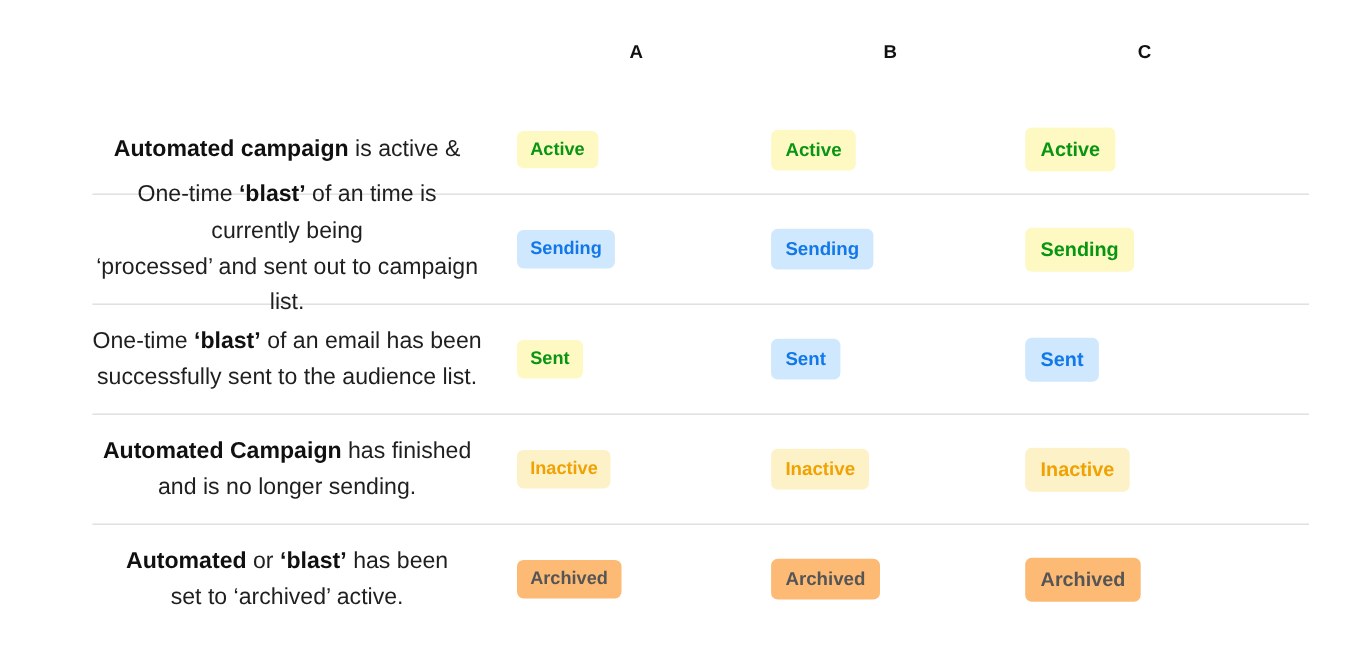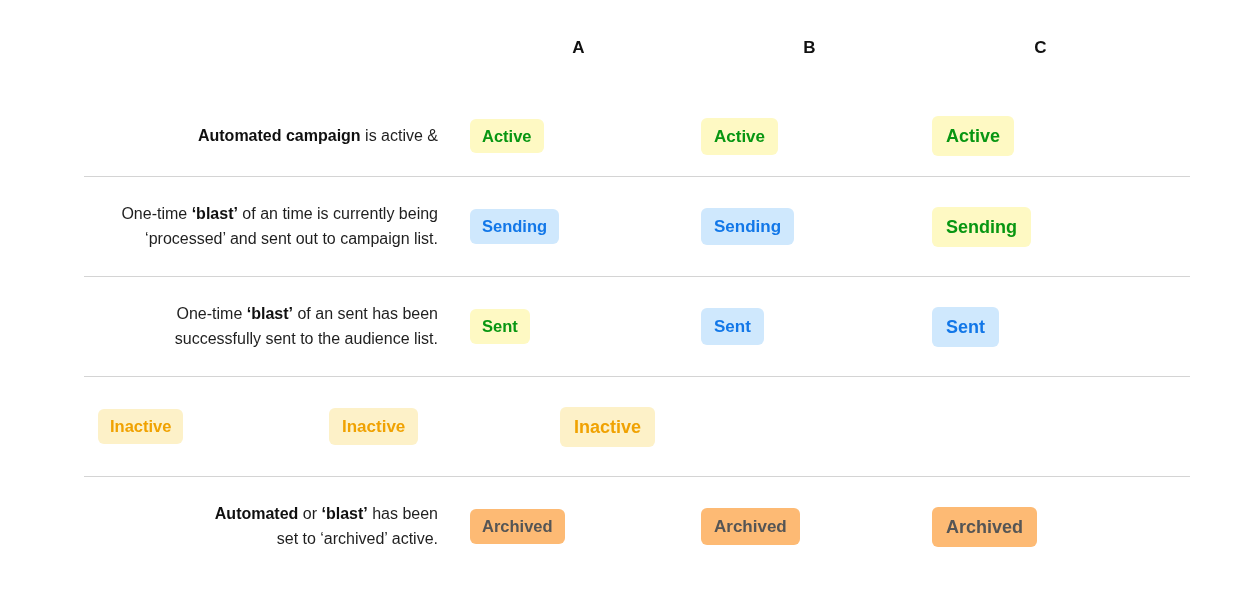--- a/index.html
+++ b/index.html
@@ -63,24 +63,24 @@
     border-top: 1px solid #d4d4d4;
   }
   .row.first {
     border-top: none;
     height: 80px;
   }
 
   .desc-cell {
     width: 372px;
     flex: none;
-    text-align: right;
+    text-align: center;
     padding-right: 18px;
     box-sizing: border-box;
-    font-size: 16px;
+    font-size: 21px;
     line-height: 1.55;
     color: #1f1f1f;
   }
   .desc-cell b {
     font-weight: bold;
     color: #101010;
   }
 
   .badge-cell {
     width: 231px;
@@ -156,32 +156,33 @@
             <span class="badge size-a tone-blue">Sending</span>
           </div>
           <div class="badge-cell">
             <span class="badge size-b tone-blue">Sending</span>
           </div>
           <div class="badge-cell">
             <span class="badge size-c tone-green">Sending</span>
           </div>
         </div>
         <div class="row">
-          <div class="desc-cell"><span>One-time </span><b>‘blast’</b><span> of an sent has been</span><br><span>successfully sent to the audience list.</span></div>
+          <div class="desc-cell"><span>One-time </span><b>‘blast’</b><span> of an email has been</span><br><span>successfully sent to the audience list.</span></div>
           <div class="badge-cell">
             <span class="badge size-a tone-green">Sent</span>
           </div>
           <div class="badge-cell">
             <span class="badge size-b tone-blue">Sent</span>
           </div>
           <div class="badge-cell">
             <span class="badge size-c tone-blue">Sent</span>
           </div>
         </div>
         <div class="row">
+          <div class="desc-cell"><b>Automated Campaign</b><span> has finished</span><br><span>and is no longer sending.</span></div>
           <div class="badge-cell">
             <span class="badge size-a tone-yellow">Inactive</span>
           </div>
           <div class="badge-cell">
             <span class="badge size-b tone-yellow">Inactive</span>
           </div>
           <div class="badge-cell">
             <span class="badge size-c tone-yellow">Inactive</span>
           </div>
         </div>

